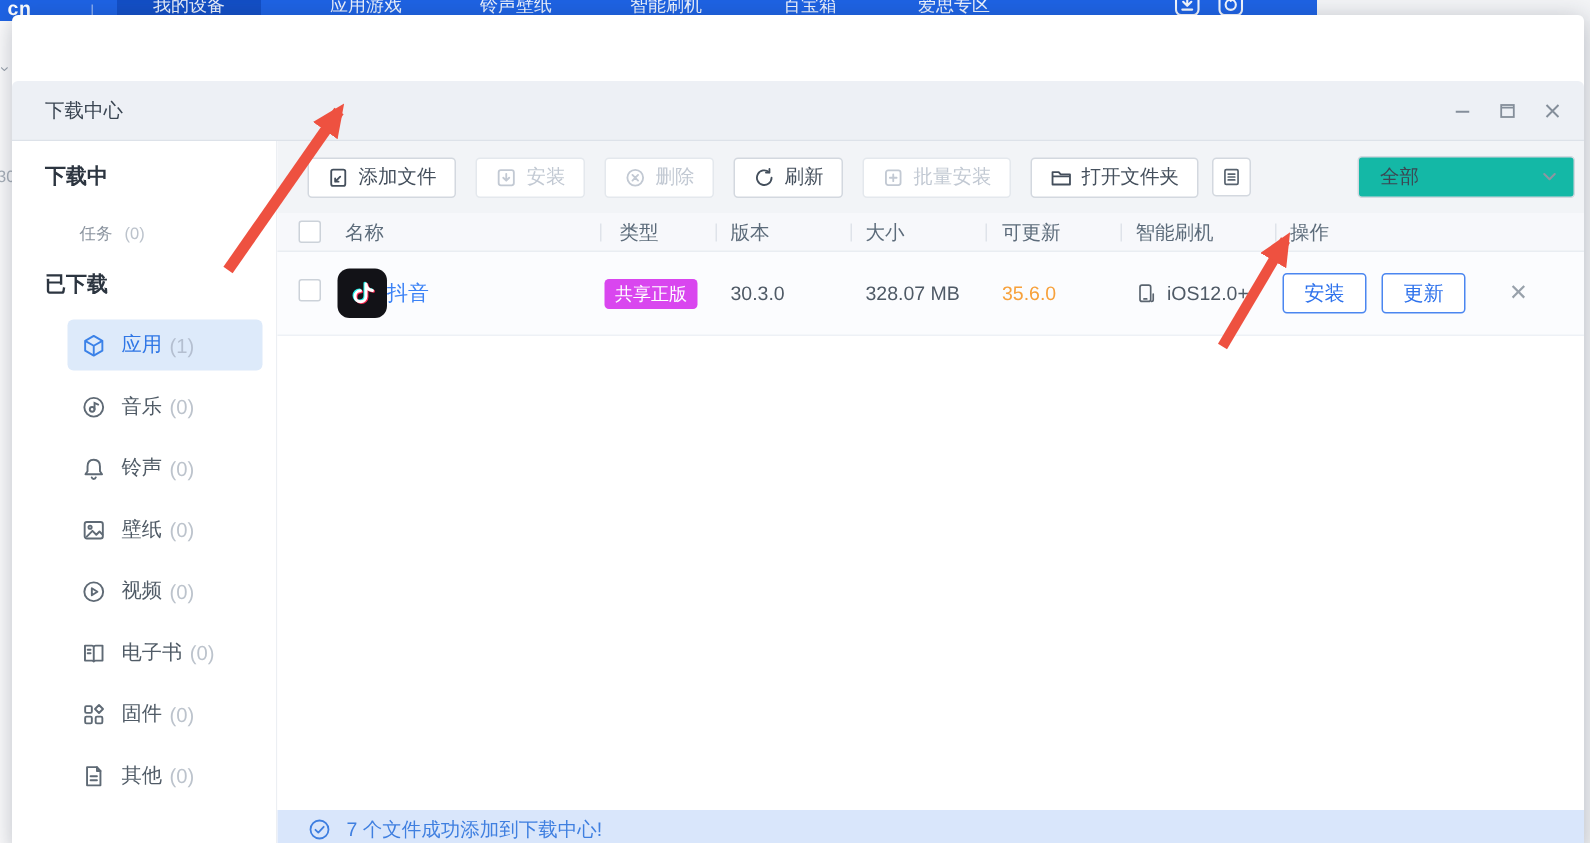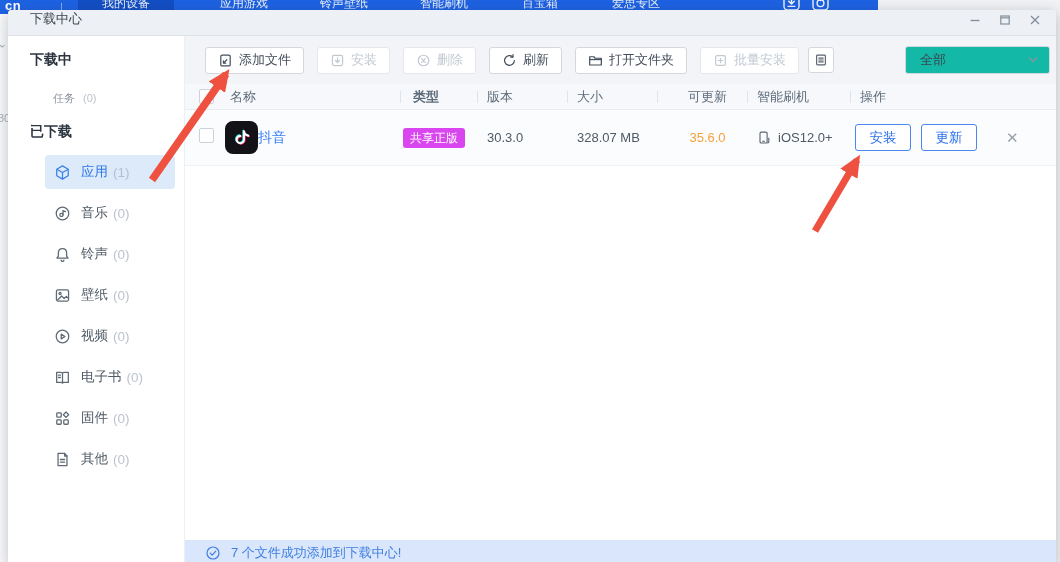--- a/index.html
+++ b/index.html
@@ -16,21 +16,21 @@
   .tray-box { position:absolute; top:-6px; width:17px; height:17px; color:rgba(255,255,255,.95); }
   .topright-fill { position:absolute; left:878px; top:0; width:182px; height:14px; background:#f3f4f6; }
 
   
   .left-strip { position:absolute; left:0; top:14px; width:9px; height:548px; background:#fbfbfc; border-right:1px solid #e4e6ea; overflow:hidden; z-index:1; }
   .ls-chev { position:absolute; left:1px; top:26px; color:#9aa3ad; font-size:11px; transform:rotate(90deg); }
   .ls-num { position:absolute; left:-2px; top:98px; color:#a9b1ba; font-size:11px; }
 
   
   .dialog { position:absolute; left:8px; top:10px; width:1048px; height:556px; background:#fff; border-radius:4px 4px 0 0; box-shadow:0 3px 16px rgba(30,40,60,.28); z-index:2; display:flex; flex-direction:column; }
-  .titlebar { height:26px; background:#edf0f5; border-bottom:1px solid #dde2e9; border-radius:4px 4px 0 0; display:flex; align-items:flex-start; padding-left:22px; flex:none; }
+  .titlebar { height:40px; background:#edf0f5; border-bottom:1px solid #dde2e9; border-radius:4px 4px 0 0; display:flex; align-items:center; padding-left:22px; flex:none;margin-top:44px; }
   .dlg-title { font-size:13px; color:#3a4552; }
   .winctl { margin-left:auto; display:flex; align-items:center; gap:8px; padding-right:10px; }
   .winbtn { width:22px; height:20px; display:flex; align-items:center; justify-content:center; color:#848e9a; cursor:default; }
 
   .dlg-body { flex:1; display:flex; min-height:0; }
 
   
   .sidebar { width:177px; background:#fff; border-right:1px solid #eceff3; padding-top:13px; flex:none; }
   .sb-header { padding-left:22px; font-size:14px; font-weight:bold; color:#2c3540; height:20px; line-height:20px; }
   .sb-task { margin-top:14px; margin-bottom:8px; height:30px; line-height:30px; padding-left:45px; font-size:11px; color:#8a939e; cursor:default; }
@@ -53,21 +53,21 @@
   .filter .chev { margin-left:auto; color:#8d96a1; width:12px; height:12px; display:flex; }
   .searchbox { margin-left:18px; margin-right:6px; position:relative; width:118px; height:28px; flex:none; }
   .searchbox input { width:100%; height:100%; border:1px solid #d3d8df; border-radius:3px; padding:0 6px 0 27px; font-size:12.5px; color:#3c4652; background:#fff; outline:none; font-family:inherit; }
   .searchbox input::placeholder { color:#b6bec8; }
   .searchbox .mag { position:absolute; left:8px; top:6px; width:14px; height:14px; color:#aeb6c0; display:flex; }
 
   .grid { display:grid; grid-template-columns:40px 175px 77px 90px 90px 90px 103px 150px 56px; align-items:center; }
   .thead { height:26px; background:#f7f8fb; border-bottom:1px solid #e9edf2; font-size:13px; color:#5c6b7a; flex:none; }
   .thead .hc { position:relative; height:26px; line-height:26px; }
   .thead .hc.sep::before { content:""; position:absolute; left:0; top:7px; width:1px; height:12px; background:#dfe3ea; }
-  .pl5{padding-left:5px;} .pl10{padding-left:10px;} .pl11{padding-left:11px;text-align:center;} .pl13{padding-left:13px;font-weight:bold;} .pl14{padding-left:14px;}
+  .pl5{padding-left:5px;} .pl10{padding-left:10px;} .pl11{padding-left:11px;} .pl13{padding-left:13px;} .pl14{padding-left:14px;}
 
   .approw { height:56px; background:#fbfcfe; border-bottom:1px solid #eef1f6; flex:none; }
   .cbx { width:15px; height:15px; border:1px solid #ccd2d9; border-radius:2px; background:#fff; cursor:pointer; display:inline-block; }
   .appicon { width:33px; height:33px; border-radius:8px; background:#121217; display:flex; align-items:center; justify-content:center; }
   .namecell { display:flex; align-items:center; }
   .appname { margin-left:0; font-size:14px; color:#3b82f6; }
   .badge { display:inline-block; background:#d946ef; color:#fff; font-size:12px; line-height:20px; height:20px; padding:0 7px; border-radius:3px; }
   .cellv { font-size:13px; color:#4f5a66; }
   .orange { color:#f7a13b; }
   .devcell { display:flex; align-items:center; gap:6px; font-size:13px; color:#4f5a66; }
@@ -272,37 +272,37 @@
           </button>
           <button class="tbtn">
             <span class="ic">
                 <svg class="i" viewBox="0 0 16 16" fill="none" stroke="currentColor" stroke-width="1.3" stroke-linecap="round" stroke-linejoin="round">
                   <path d="M13.2 8A5.2 5.2 0 1111.5 4.1"></path>
                   <path d="M11.7 1.8v2.5H9.2" fill="none"></path>
                 </svg>
               </span>
             <span>刷新</span>
           </button>
+          <button class="tbtn dis">
+            <span class="ic">
+                <svg class="i" viewBox="0 0 16 16" fill="none" stroke="currentColor" stroke-width="1.3" stroke-linecap="round" stroke-linejoin="round">
+                  <rect x="2.8" y="2.8" width="10.4" height="10.4" rx="1.6"></rect>
+                  <path d="M8 5.6v4.8M5.6 8h4.8"></path>
+                </svg>
+              </span>
+            <span>批量安装</span>
+          </button>
           <button class="tbtn">
             <span class="ic">
                 <svg class="i" viewBox="0 0 16 16" fill="none" stroke="currentColor" stroke-width="1.3" stroke-linejoin="round">
                   <path d="M1.8 4h4.4l1.4 1.6h6.6v7.2H1.8z"></path>
                   <path d="M1.8 7h12.4"></path>
                 </svg>
               </span>
             <span>打开文件夹</span>
-          </button>
-          <button class="tbtn dis">
-            <span class="ic">
-                <svg class="i" viewBox="0 0 16 16" fill="none" stroke="currentColor" stroke-width="1.3" stroke-linecap="round" stroke-linejoin="round">
-                  <rect x="2.8" y="2.8" width="10.4" height="10.4" rx="1.6"></rect>
-                  <path d="M8 5.6v4.8M5.6 8h4.8"></path>
-                </svg>
-              </span>
-            <span>批量安装</span>
           </button>
           <button class="viewbtn">
             <span style="display:flex;width:14px;height:14px;">
                 <svg class="i" viewBox="0 0 16 16" fill="none" stroke="currentColor" stroke-width="1.3" stroke-linecap="round">
                   <rect x="3" y="2.4" width="10" height="11.2" rx="1"></rect>
                   <path d="M5.5 5.8h5M5.5 8h5M5.5 10.2h5"></path>
                 </svg>
               </span>
           </button>
           <div class="filter">

